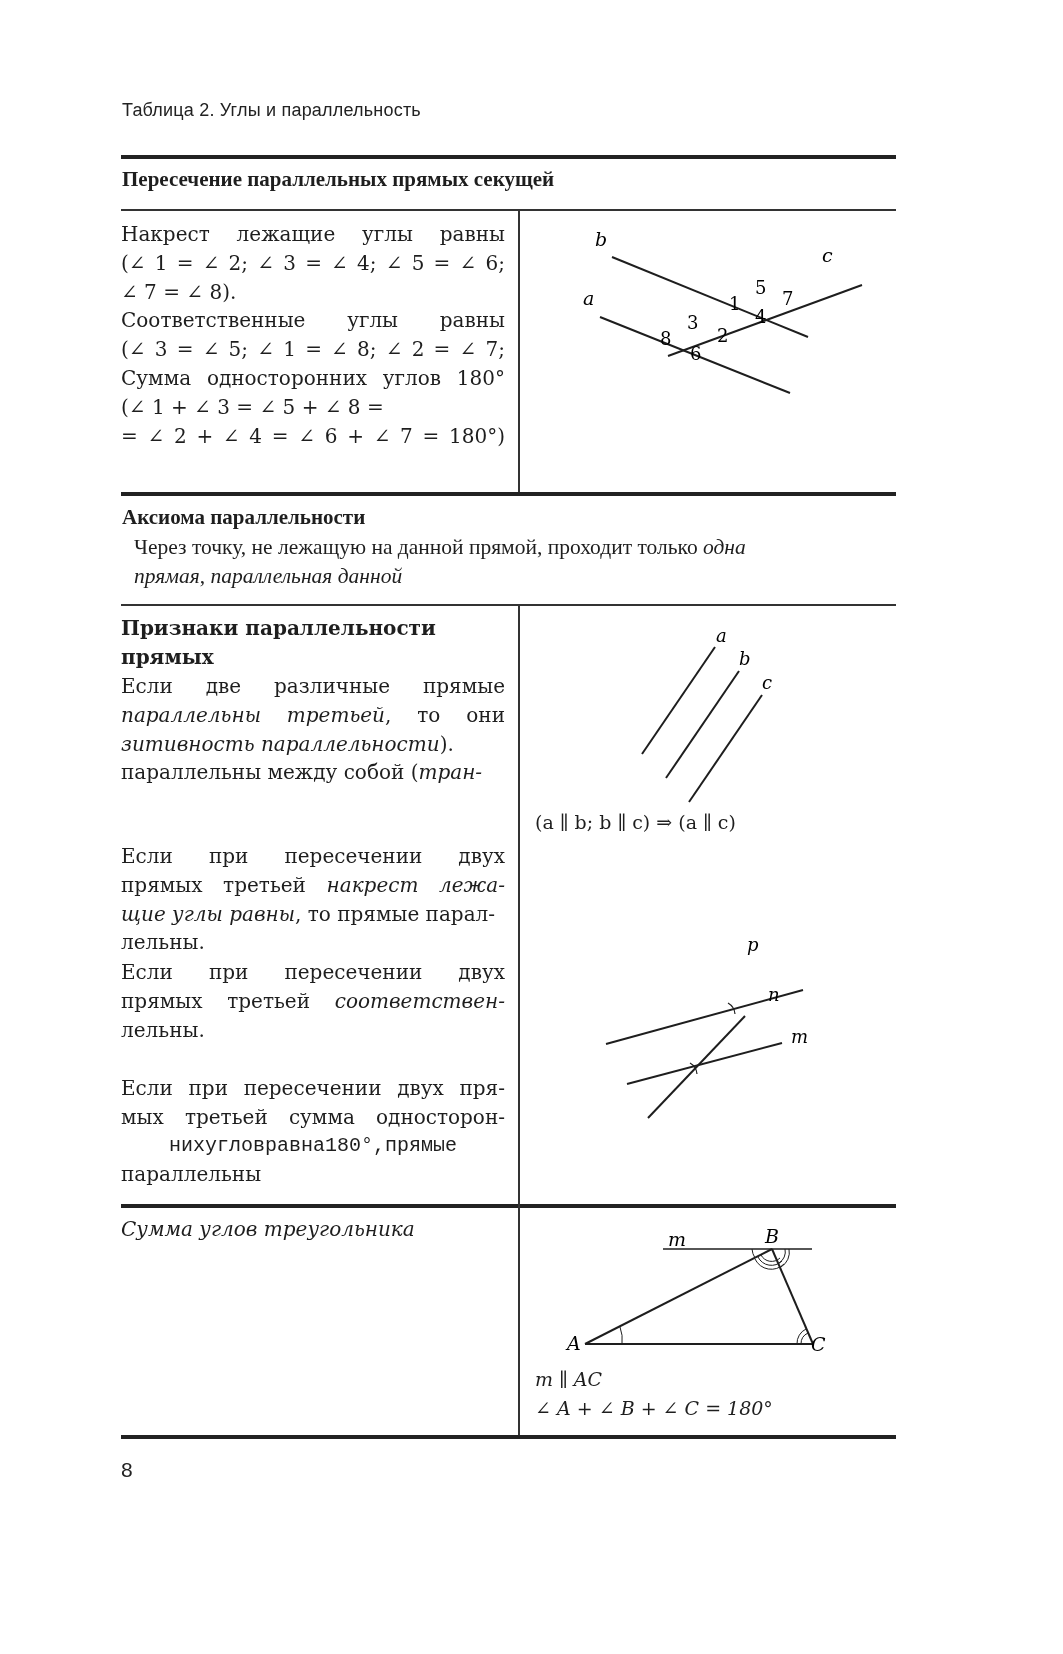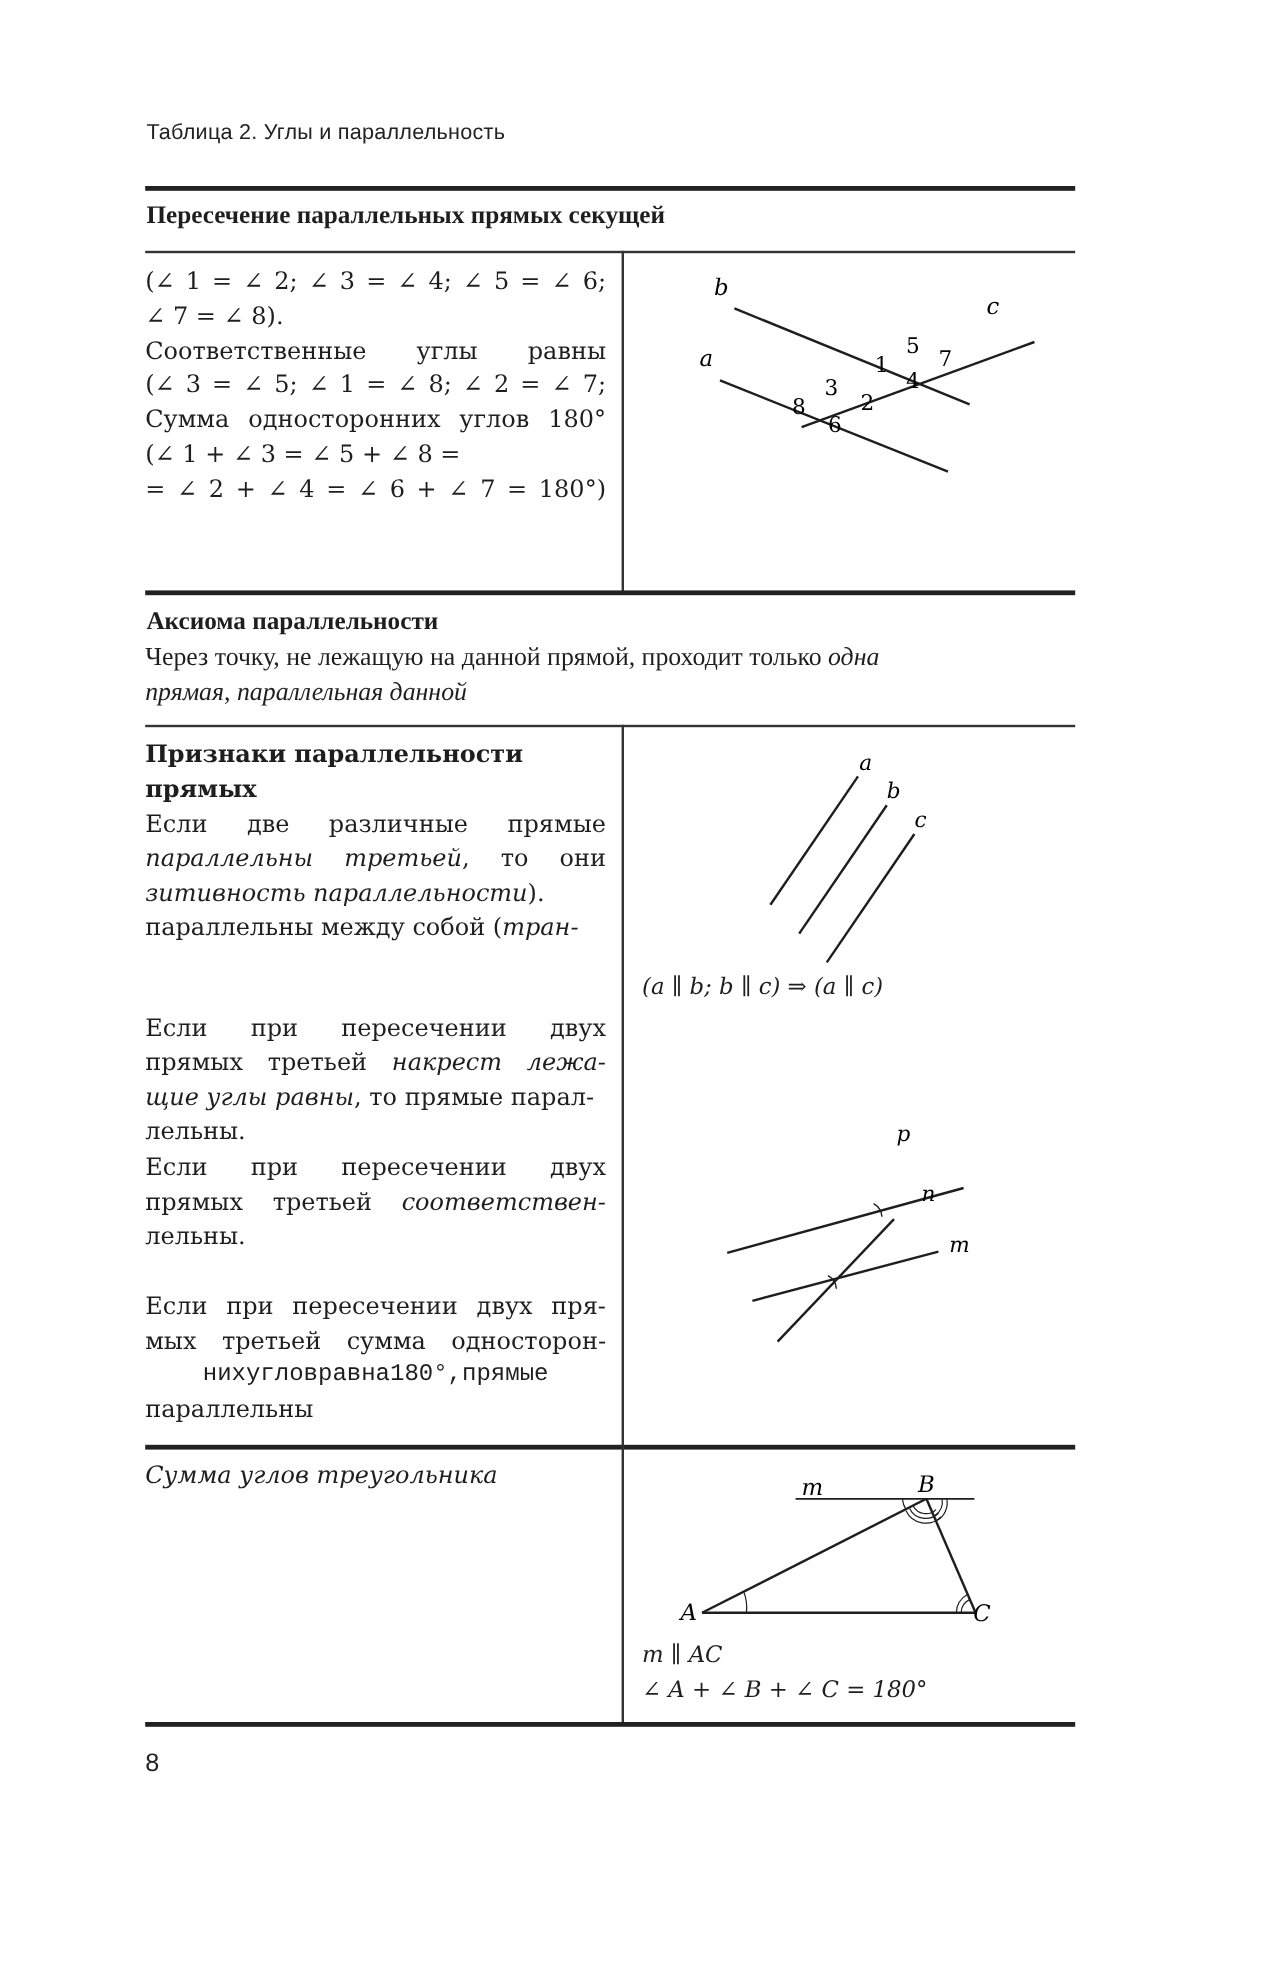--- a/index.html
+++ b/index.html
@@ -24,20 +24,21 @@
 <body>
 
 <div class="page-title">Таблица 2. Углы и параллельность</div>
 
 <div class="rule-thick" style="top:155px;"></div>
 <div class="heading" style="top:167px;">Пересечение параллельных прямых секущей</div>
 <div class="rule-thin" style="top:209px;"></div>
 <div class="vline" style="top:209px; height:284px;"></div>
 
 <div class="text-block serif" style="top:220px;">
+  <span class="just-line">Накрест лежащие углы равны</span>
   <span class="just-line">(∠ 1 = ∠ 2; ∠ 3 = ∠ 4; ∠ 5 = ∠ 6;</span>
   <span class="line">∠ 7 = ∠ 8).</span>
   <span class="just-line">Соответственные углы равны</span>
   <span class="just-line">(∠ 3 = ∠ 5; ∠ 1 = ∠ 8; ∠ 2 = ∠ 7;</span>
   <span class="just-line">Сумма односторонних углов 180°</span>
   <span class="line">(∠ 1 + ∠ 3 = ∠ 5 + ∠ 8 =</span>
   <span class="just-line">= ∠ 2 + ∠ 4 = ∠ 6 + ∠ 7 = 180°)</span>
 </div>
 
 <div class="diagram" style="left:540px; top:215px; width:340px; height:180px;">
@@ -54,21 +55,21 @@
     <text x="755" y="323" font-size="18">4</text>
     <text x="755" y="294" font-size="18">5</text>
     <text x="690" y="360" font-size="18">6</text>
     <text x="782" y="305" font-size="18">7</text>
     <text x="660" y="345" font-size="18">8</text>
   </svg>
 </div>
 
 <div class="rule-thick" style="top:492px;"></div>
 <div class="heading" style="top:505px;">Аксиома параллельности</div>
-<div class="axiom-text" style="top:533px;">
+<div class="axiom-text" style="top:533px;margin-left:13px;">
   <span>Через точку, не лежащую на данной прямой, проходит только </span><i>одна</i><br>
   <i>прямая</i><span>, </span><i>параллельная данной</i>
 </div>
 
 <div class="rule-thin" style="top:604px;"></div>
 <div class="vline" style="top:604px; height:602px;"></div>
 
 <div class="text-block serif" style="top:614px;">
   <span class="line" style="font-weight:bold;">Признаки параллельности</span>
   <span class="line" style="font-weight:bold;">прямых</span>
@@ -94,21 +95,21 @@
 <div class="diagram" style="left:620px; top:620px; width:180px; height:190px;">
   <svg width="180" height="190" viewBox="620 620 180 190">
     <line x1="715" y1="647" x2="642" y2="754" stroke="#1e1e1e" stroke-width="2"></line>
     <line x1="739" y1="671" x2="666" y2="778" stroke="#1e1e1e" stroke-width="2"></line>
     <line x1="762" y1="695" x2="689" y2="802" stroke="#1e1e1e" stroke-width="2"></line>
     <text x="716" y="642" font-size="18" font-style="italic">a</text>
     <text x="739" y="665" font-size="18" font-style="italic">b</text>
     <text x="762" y="689" font-size="18" font-style="italic">c</text>
   </svg>
 </div>
-<div class="caption" style="left:535px; top:811px; font-style:italic;">(a ∥ b; b ∥ c) ⇒ (a ∥ c)</div>
+<div class="caption" style="left:535px; top:811px; ">(a ∥ b; b ∥ c) ⇒ (a ∥ c)</div>
 
 <div class="text-block serif" style="top:842px;">
   <span class="line" style="display:flex; justify-content:space-between;">
     <span>Если</span>
     <span>при</span>
     <span>пересечении</span>
     <span>двух</span>
   </span>
   <span class="line" style="display:flex; justify-content:space-between;">
     <span>прямых</span>

